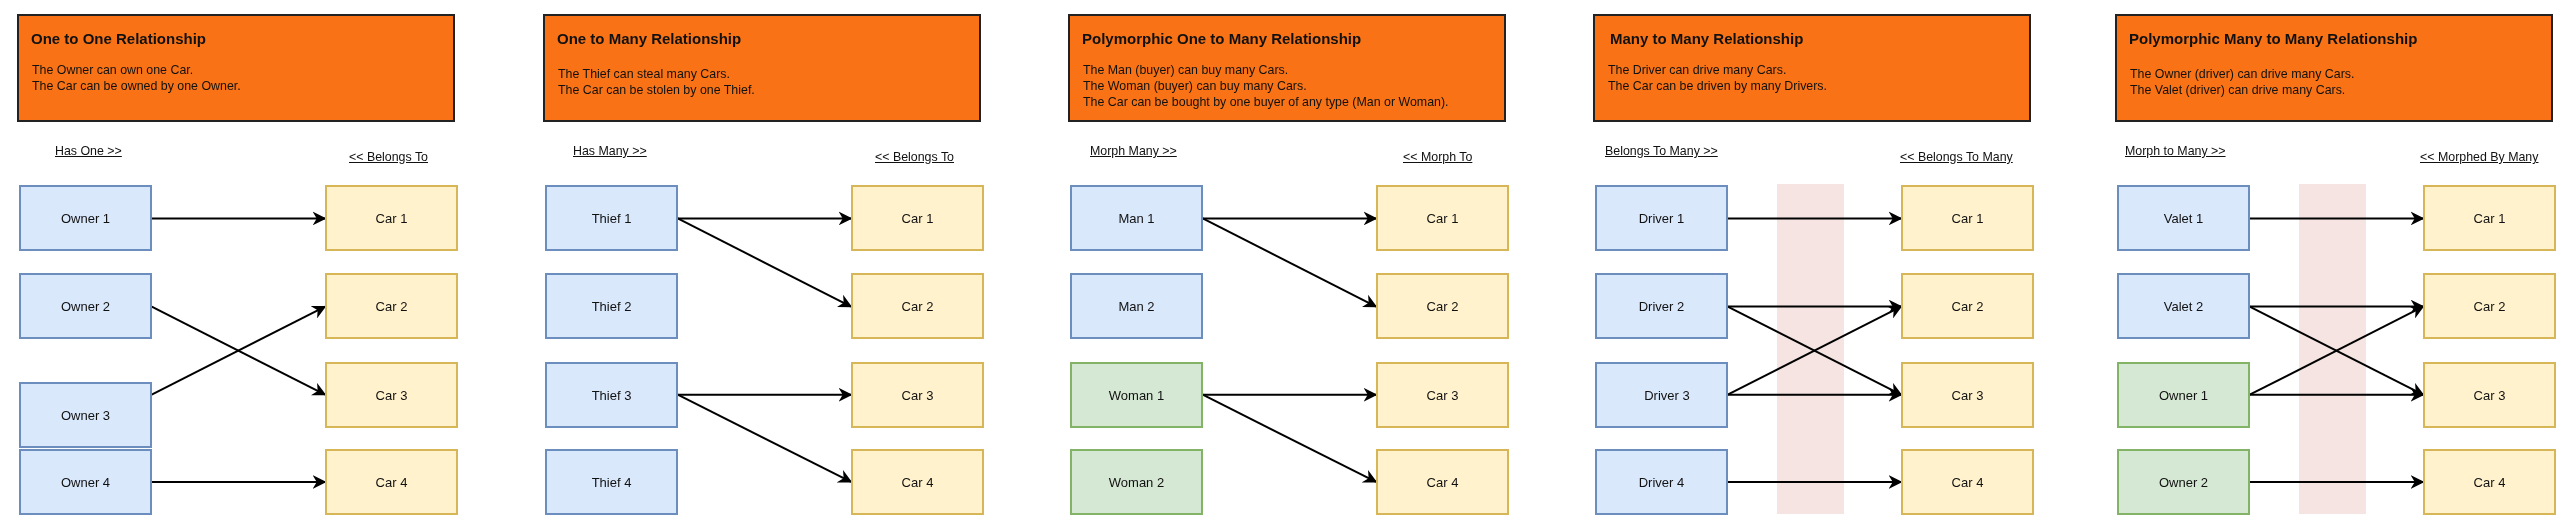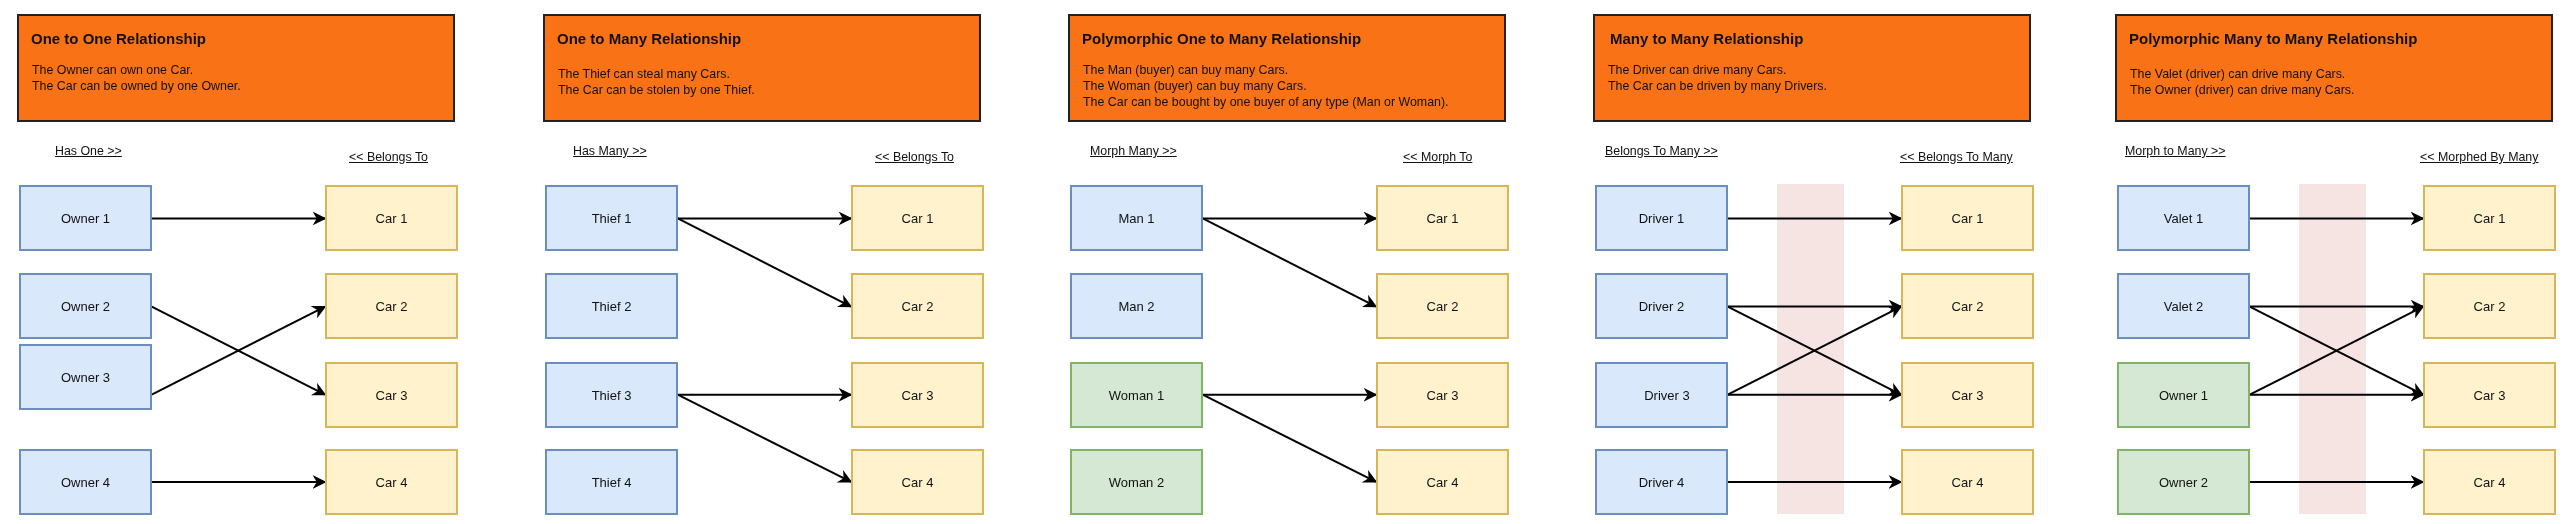--- a/index.html
+++ b/index.html
@@ -41,21 +41,21 @@
           <path d="M0,0 L10,5 L0,10 L3,5 z" fill="#000000"></path>
         </marker>
       </defs>
       <line x1="136" y1="220.5" x2="311" y2="220.5" stroke="#000000" stroke-width="2" marker-end="url(#arrow-0)"></line>
       <line x1="136" y1="309.5" x2="311" y2="398.5" stroke="#000000" stroke-width="2" marker-end="url(#arrow-0)"></line>
       <line x1="136" y1="398.5" x2="311" y2="309.5" stroke="#000000" stroke-width="2" marker-end="url(#arrow-0)"></line>
       <line x1="136" y1="486.5" x2="311" y2="486.5" stroke="#000000" stroke-width="2" marker-end="url(#arrow-0)"></line>
     </svg>
     <div class="node blue" style="left: 2px; top: 185px;">Owner 1</div>
     <div class="node blue" style="left: 2px; top: 273px;">Owner 2</div>
-    <div class="node blue" style="left: 2px; top: 344px;">Owner 3</div>
+    <div class="node blue" style="left: 2px; top: 382px;">Owner 3</div>
     <div class="node blue" style="left: 2px; top: 449px;">Owner 4</div>
     <div class="node yellow" style="left: 308px; top: 185px;">Car 1</div>
     <div class="node yellow" style="left: 308px; top: 273px;">Car 2</div>
     <div class="node yellow" style="left: 308px; top: 362px;">Car 3</div>
     <div class="node yellow" style="left: 308px; top: 449px;">Car 4</div>
   </div>
 <div class="panel" style="left:543px;">
     <div class="header-box">
       <div class="header-title">One to Many Relationship</div>
       <div class="header-desc" style="top: 50px;">
@@ -146,22 +146,22 @@
     <div class="node blue" style="left: 2px; top: 449px;">Driver 4</div>
     <div class="node yellow" style="left: 308px; top: 185px;">Car 1</div>
     <div class="node yellow" style="left: 308px; top: 273px;">Car 2</div>
     <div class="node yellow" style="left: 308px; top: 362px;">Car 3</div>
     <div class="node yellow" style="left: 308px; top: 449px;">Car 4</div>
   </div>
 <div class="panel" style="left:2115px;">
     <div class="header-box" style="width: 438px;">
       <div class="header-title">Polymorphic Many to Many Relationship</div>
       <div class="header-desc" style="top: 50px;">
+        <div>The Owner (driver) can drive many Cars.</div>
         <div>The Valet (driver) can drive many Cars.</div>
-        <div>The Owner (driver) can drive many Cars.</div>
       </div>
     </div>
     <div class="label-left" style="left: 10px;">Morph to Many &gt;&gt;</div>
     <div class="label-right" style="left: 305px;">&lt;&lt; Morphed By Many</div>
     <div class="pivot" style="left: 184px; top: 184px; height: 330px;"></div>
     <svg class="edges" viewBox="0 0 530 529" width="525" height="524">
       <defs>
         <marker id="arrow-4" viewBox="0 0 10 10" refX="9" refY="5" markerWidth="7" markerHeight="7" orient="auto">
           <path d="M0,0 L10,5 L0,10 L3,5 z" fill="#000000"></path>
         </marker>

